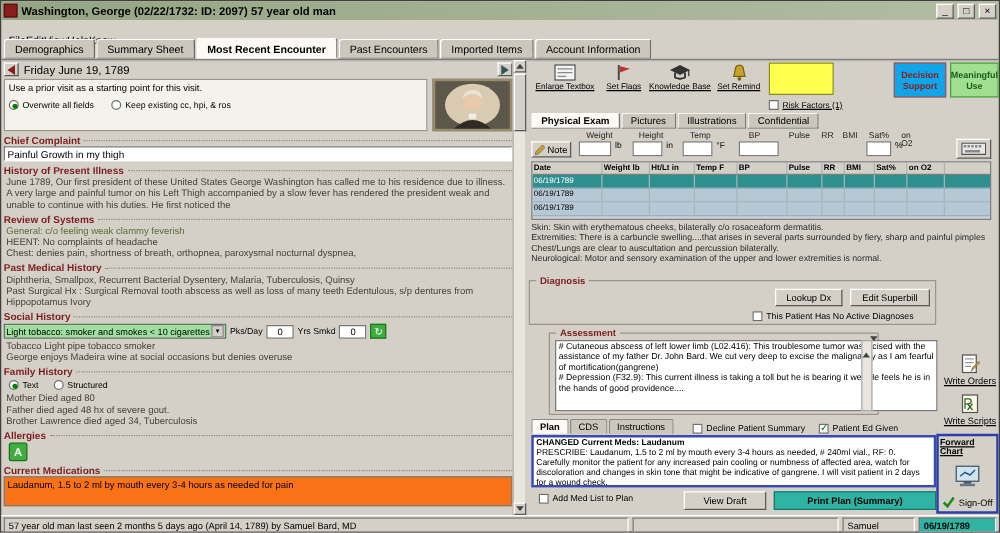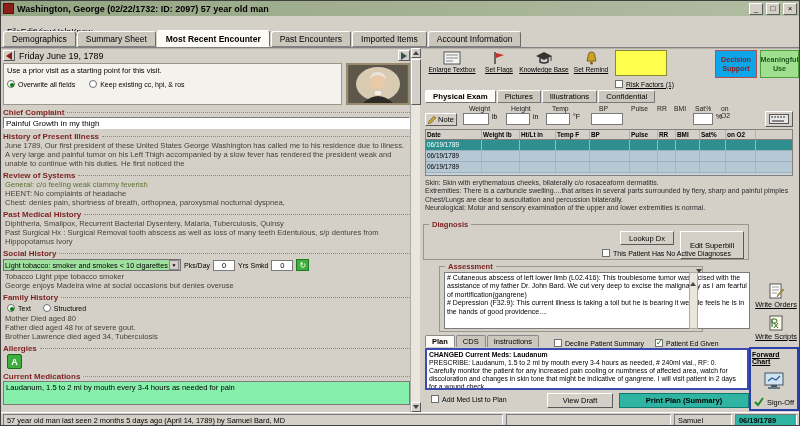--- a/index.html
+++ b/index.html
@@ -46,21 +46,21 @@
 .bodytext{font-size:7.6px;line-height:9px;color:#4a4038;padding-left:2px}
 .fieldbox{height:12px;font-size:8px;padding:1px 2px;width:100%;font-family:"Liberation Sans",sans-serif}
 .socialrow{display:flex;align-items:center;gap:3px;margin:1px 0}
 .dd-green{width:178px;height:12px;background:#9fdf9f;border:1px solid #707070;display:flex;align-items:center;font-size:7.3px;padding:0 1px;white-space:nowrap;overflow:hidden}
 .dd-arrow{margin-left:auto;width:10px;height:10px;background:#d4d0c8;border:1px solid #888;display:flex;align-items:center;justify-content:center}
 .dd-arrow::after{content:"▼";font-size:5px}
 .smallin{width:22px;height:11px;font-size:7.5px;text-align:center;border:1px solid #7a7a7a;font-family:"Liberation Sans",sans-serif}
 .greenbtn{width:13px;height:12px;background:#3fae3f;border:1px solid #1d7a1d;color:#fff;font-size:8px;display:flex;align-items:center;justify-content:center}
 .fh-radios{display:flex;gap:12px;align-items:center;height:10px;margin:1px 0 1px 4px;font-size:7.6px}
 .allergyicon{width:15px;height:15px;background:#3fae3f;border:1px solid #1d6f1d;border-radius:2px;margin:1px 0 0 4px;display:flex;align-items:center;justify-content:center;color:#fff;font-weight:bold;font-size:9px}
-.medsbox{height:24px;background:#86efac;border:1px solid #7a7a7a;font-size:7.6px;padding:1px 2px;overflow:hidden}
+.medsbox{height:24px;background:#f97316;border:1px solid #7a7a7a;font-size:7.6px;padding:1px 2px;overflow:hidden}
 
 .vscroll{position:absolute;top:47px;right:379px;width:10px;height:364px;background:#e9e6dd;border-left:1px solid #aaa}
 .vscroll .sbtn{position:absolute;left:0;width:10px;height:10px}
 .vscroll .thumb{position:absolute;left:0;top:11px;width:10px;height:46px}
 .aru{width:0;height:0;border-left:3px solid transparent;border-right:3px solid transparent;border-bottom:4px solid #444;margin:3px auto}
 .ard{width:0;height:0;border-left:3px solid transparent;border-right:3px solid transparent;border-top:4px solid #444;margin:3px auto}
 
 .abs{position:absolute}
 .toolbtn{display:flex;flex-direction:column;align-items:center;gap:1px;font-size:6.6px;text-align:center}
 .toolbtn .lbl{text-decoration:underline;white-space:nowrap}
@@ -407,21 +407,21 @@
   <div class="abs findings" style="left:424px;top:178px;width:370px;height:40px">
     <div>Skin: Skin with erythematous cheeks, bilaterally c/o rosaceaform dermatitis.</div>
     <div>Extremities: There is a carbuncle swelling....that arises in several parts surrounded by fiery, sharp and painful pimples</div>
     <div>Chest/Lungs are clear to auscultation and percussion bilaterally.</div>
     <div>  Neurological:   Motor and sensory examination of the upper and lower extremities is normal.</div>
   </div>
 
   <div class="groupbox" style="left:422px;top:223px;width:326px;height:36px">
     <span class="grouplabel">Diagnosis</span>
     <div class="abs btn" style="left:196px;top:6px;width:54px;height:14px">Lookup Dx</div>
-    <div class="abs btn" style="left:256px;top:6px;width:64px;height:28px">Edit Superbill</div>
+    <div class="abs btn" style="left:256px;top:6px;width:64px;height:14px">Edit Superbill</div>
     <div class="abs checktext" style="left:178px;top:24px">
       <span class="cb"></span>
       <span>This Patient Has No Active Diagnoses</span>
     </div>
   </div>
 
   <div class="groupbox" style="left:438px;top:265px;width:264px;height:66px">
     <span class="grouplabel">Assessment</span>
     <div class="abs assesstext" style="left:4px;top:5px;width:306px;height:57px">
       <div># Cutaneous abscess of left lower limb (L02.416): This troublesome tumor was incised with the assistance of my father Dr. John Bard. We cut very deep to excise the malignancy as I am fearful of mortification(gangrene)</div>

